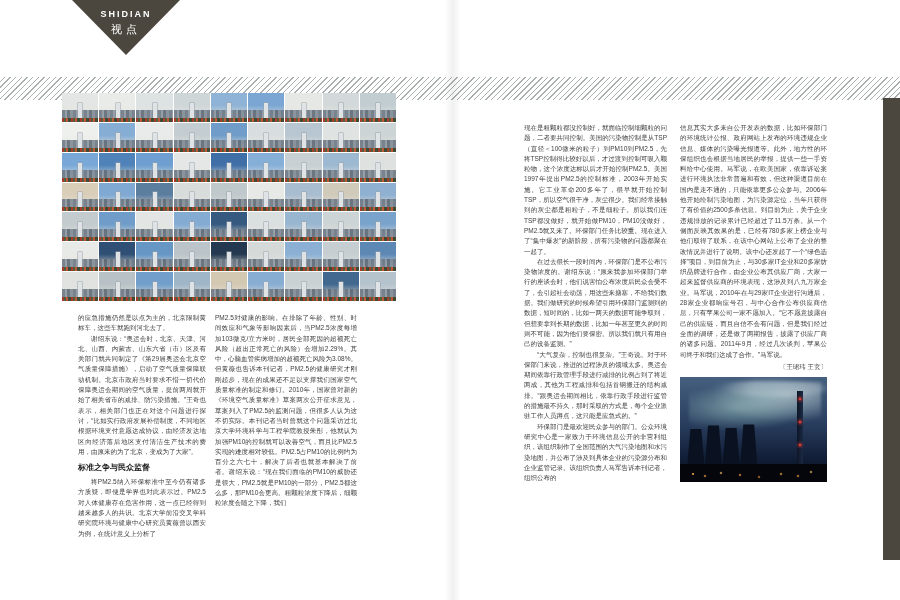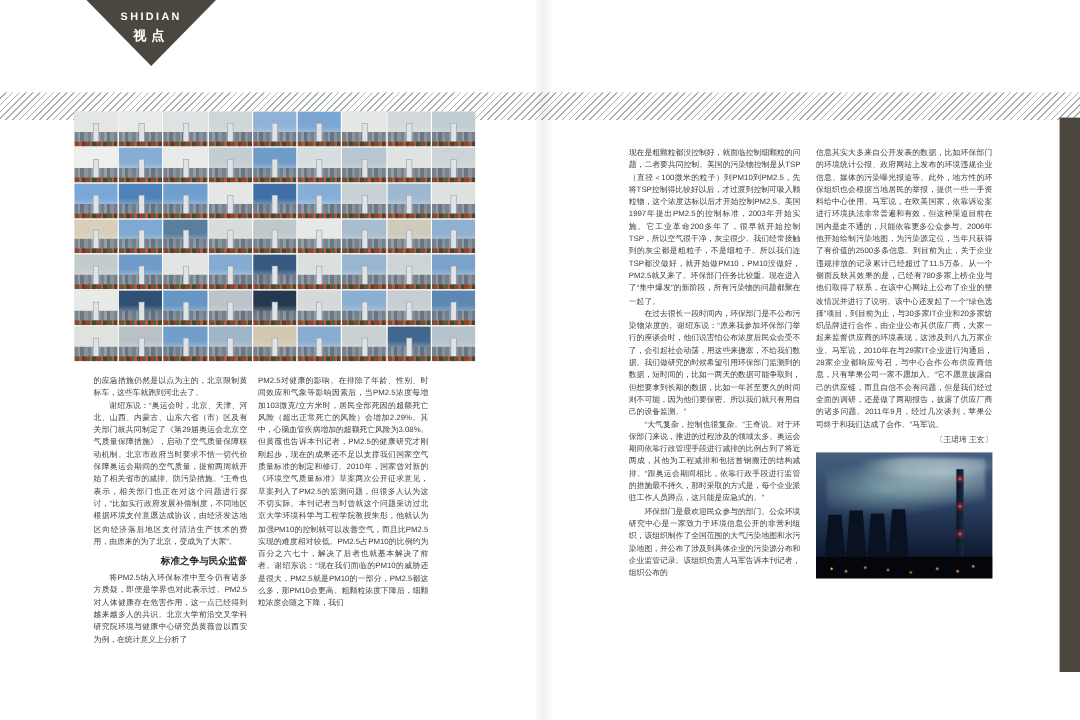--- a/index.html
+++ b/index.html
@@ -5,21 +5,21 @@
   html,body{margin:0;padding:0;background:#ffffff;}
   .spread{position:relative;width:900px;height:600px;background:#fff;overflow:hidden;
           font-family:"Liberation Sans","DejaVu Sans",sans-serif;}
   
   .mast-tri{position:absolute;left:72px;top:0;width:0;height:0;
             border-left:54px solid transparent;border-right:54px solid transparent;
             border-top:55px solid #4b473e;}
   .mast-en{position:absolute;left:72px;top:9px;width:108px;text-align:center;
            color:#fff;font-size:9px;letter-spacing:2px;font-weight:bold;}
   .mast-cn{position:absolute;left:72px;top:22px;width:108px;text-align:center;
-           color:#fff;font-size:11px;letter-spacing:4px;font-weight:bold;}
+           color:#fff;font-size:11px;letter-spacing:4px;font-weight:normal;}
   
   .hatch{position:absolute;left:0;top:77px;width:900px;height:23px;
          background:repeating-linear-gradient(135deg,rgba(255,255,255,0) 0 3px,#9aa0a1 3px 4px);
          opacity:.85;}
   
   .grid{position:absolute;left:62px;top:93px;width:334px;height:208px;
         display:grid;grid-template-columns:repeat(9,1fr);grid-template-rows:repeat(7,1fr);
         gap:1px;background:#fff;}
   .ph{position:relative;overflow:hidden;background:#cfd4d6;}
   .ph i{display:block;position:absolute;font-style:normal;}
@@ -27,21 +27,21 @@
   .ph .bld{left:0;right:0;bottom:3px;height:9px;opacity:.88;
      background:repeating-linear-gradient(90deg,#6b7683 0 3px,#8b95a0 3px 5px,#5d6875 5px 8px,#7e8994 8px 11px);}
   .ph .twr{left:45%;bottom:4px;width:4px;height:15px;background:#e0e3e5;
      box-shadow:0 0 0 0.5px #98a2ab;}
   .ph .flw{left:0;right:0;bottom:0;height:4px;
      background:repeating-linear-gradient(90deg,#a63b2c 0 2px,#51603f 2px 4px,#c05538 4px 6px,#3f4c33 6px 9px);}
   
   .col{position:absolute;color:#3d3d3d;}
   .col p{margin:0;font-size:6.5px;line-height:10.3px;text-align:justify;}
   .col p.ind{text-indent:13px;}
-  .col h3{margin:5px 0 4px;font-size:8px;text-align:right;color:#1f1f1f;}
+  .col h3{margin:5px 0 4px;font-size:8px;text-align:left;color:#1f1f1f;}
   .col .credit{font-size:6.5px;line-height:10.3px;text-align:right;margin:2px 0 5px;color:#3d3d3d;}
   .lp-c1{left:78px;top:313px;width:128px;}
   .lp-c2{left:215px;top:313px;width:142px;}
   .rp-c1{left:524px;top:123px;width:143px;}
   .rp-c2{left:680px;top:123px;width:147px;}
   
   .edge-band{position:absolute;left:883px;top:98px;width:17px;height:462px;background:#4b473e;}
   
   .fold{position:absolute;left:445px;top:0;width:16px;height:600px;
         background:linear-gradient(90deg,rgba(0,0,0,0) 0%,rgba(0,0,0,.06) 50%,rgba(0,0,0,0) 100%);}

